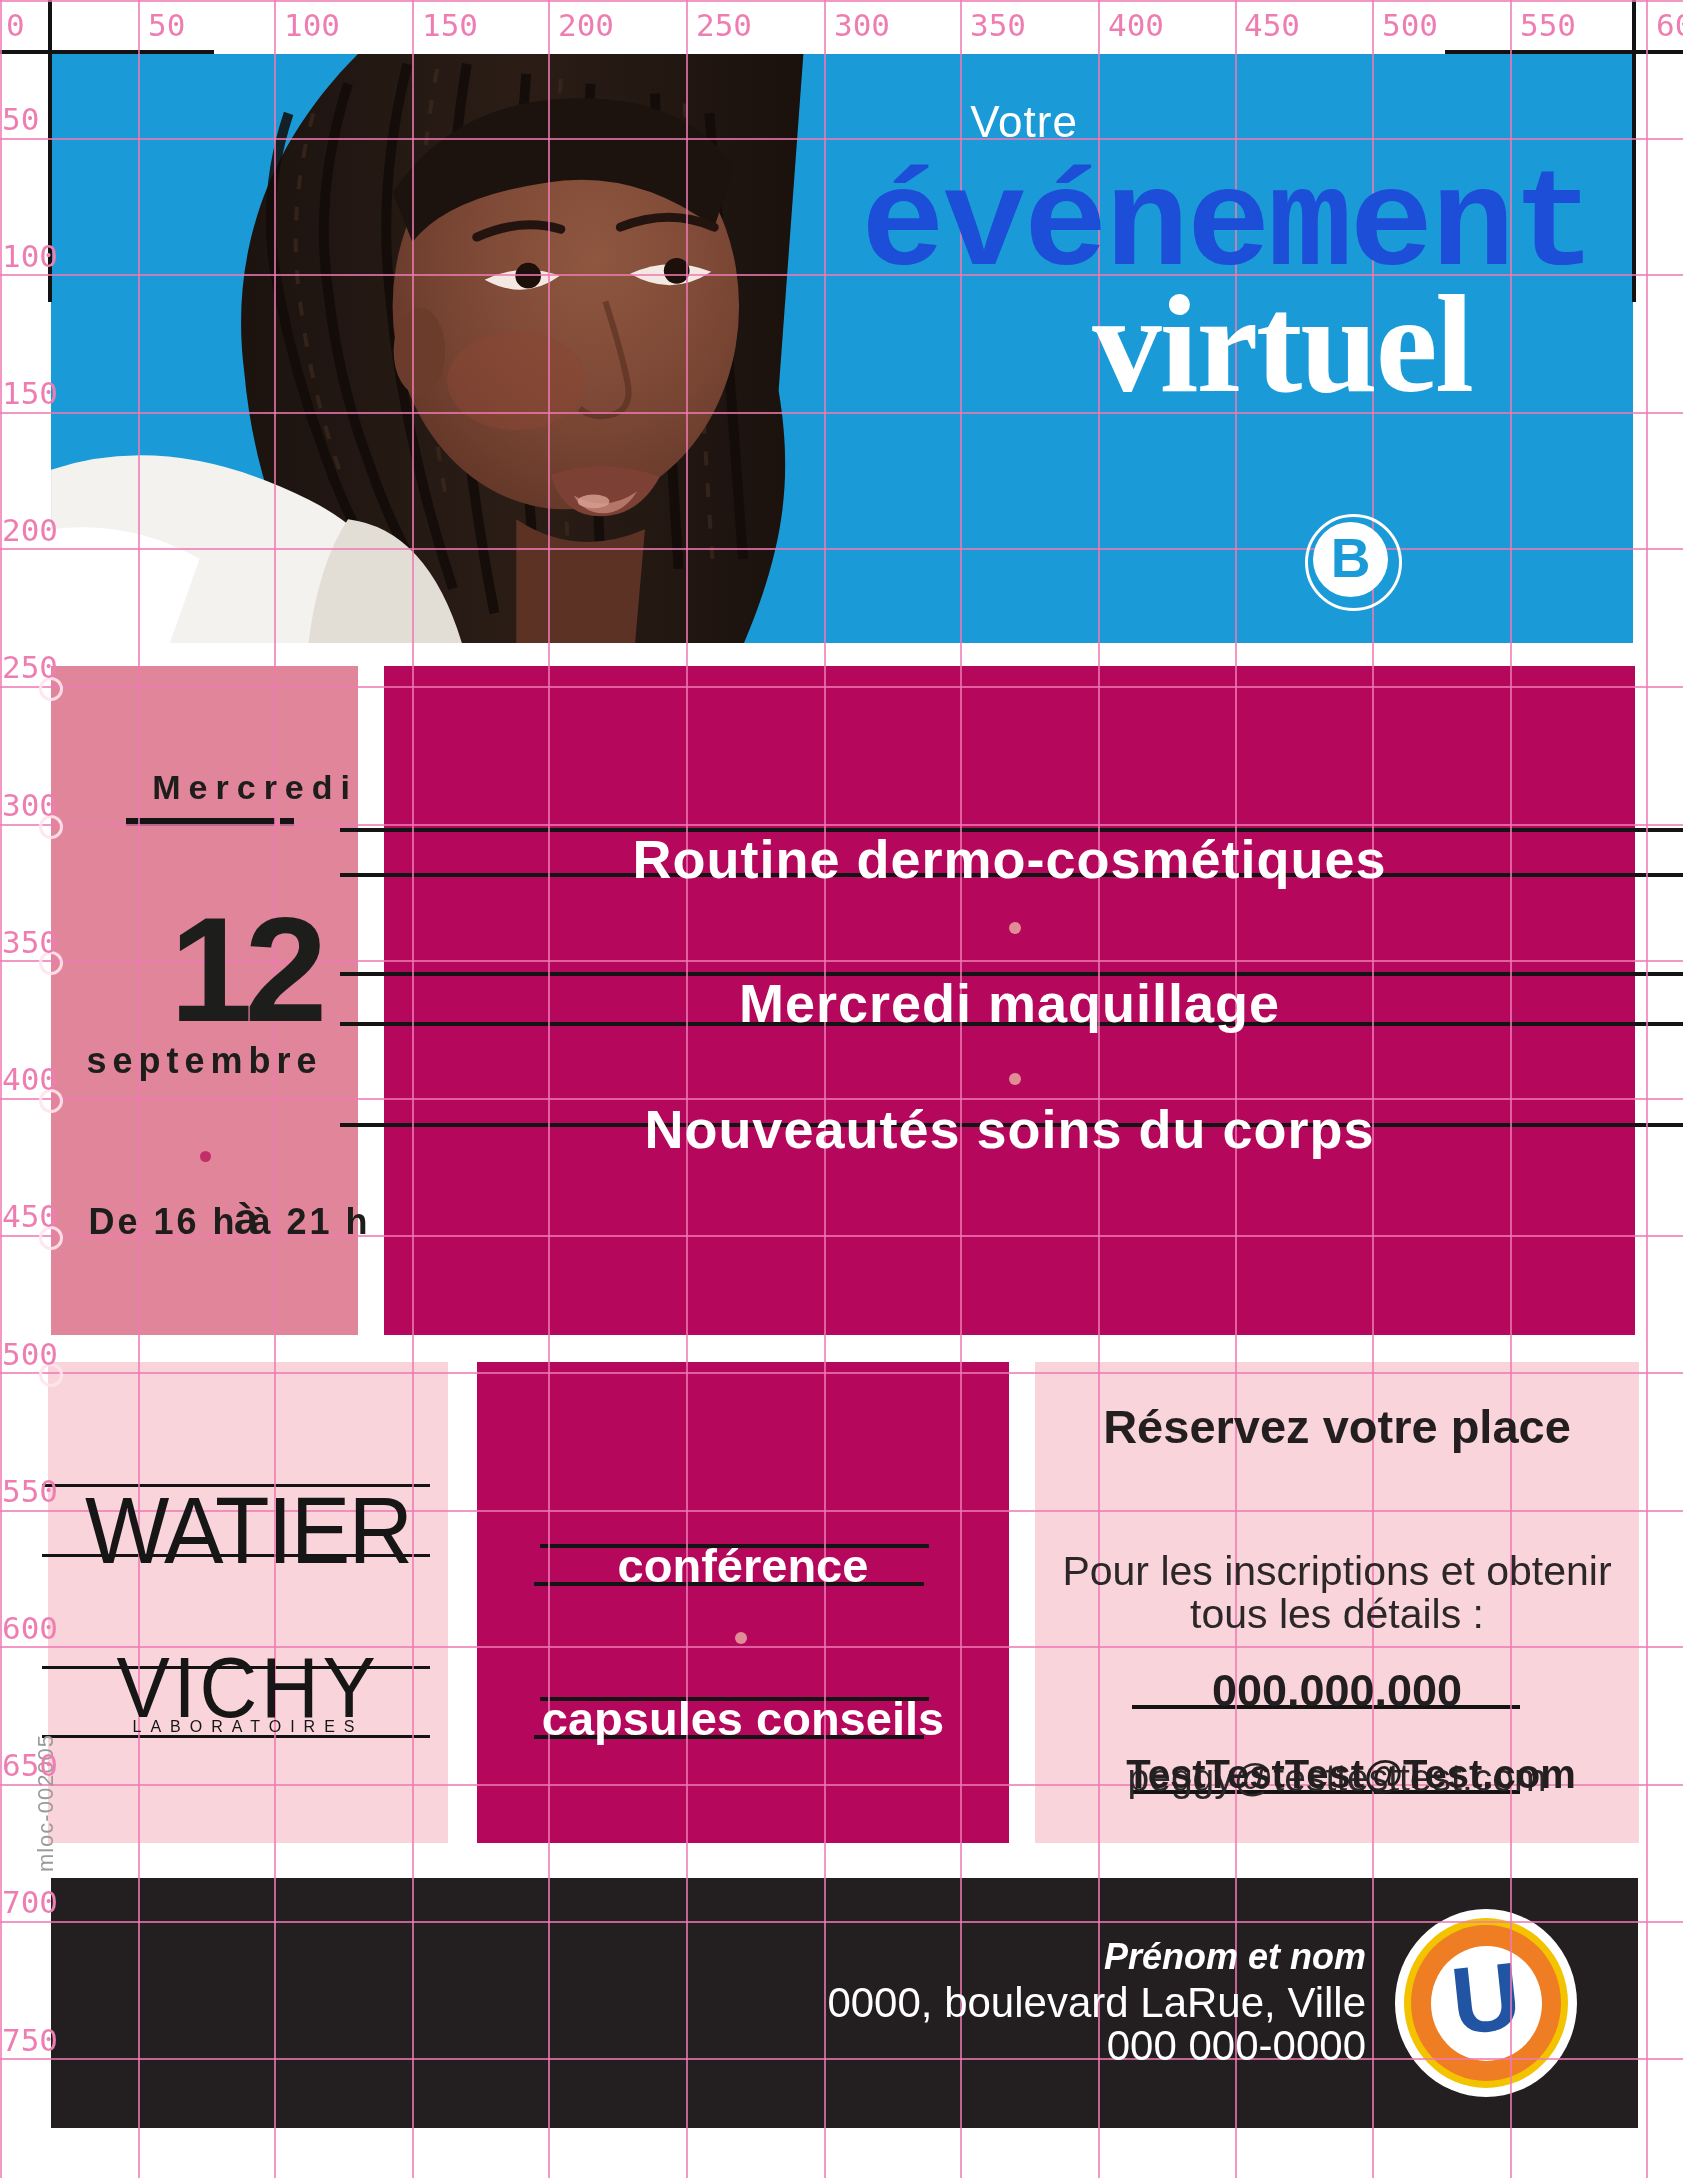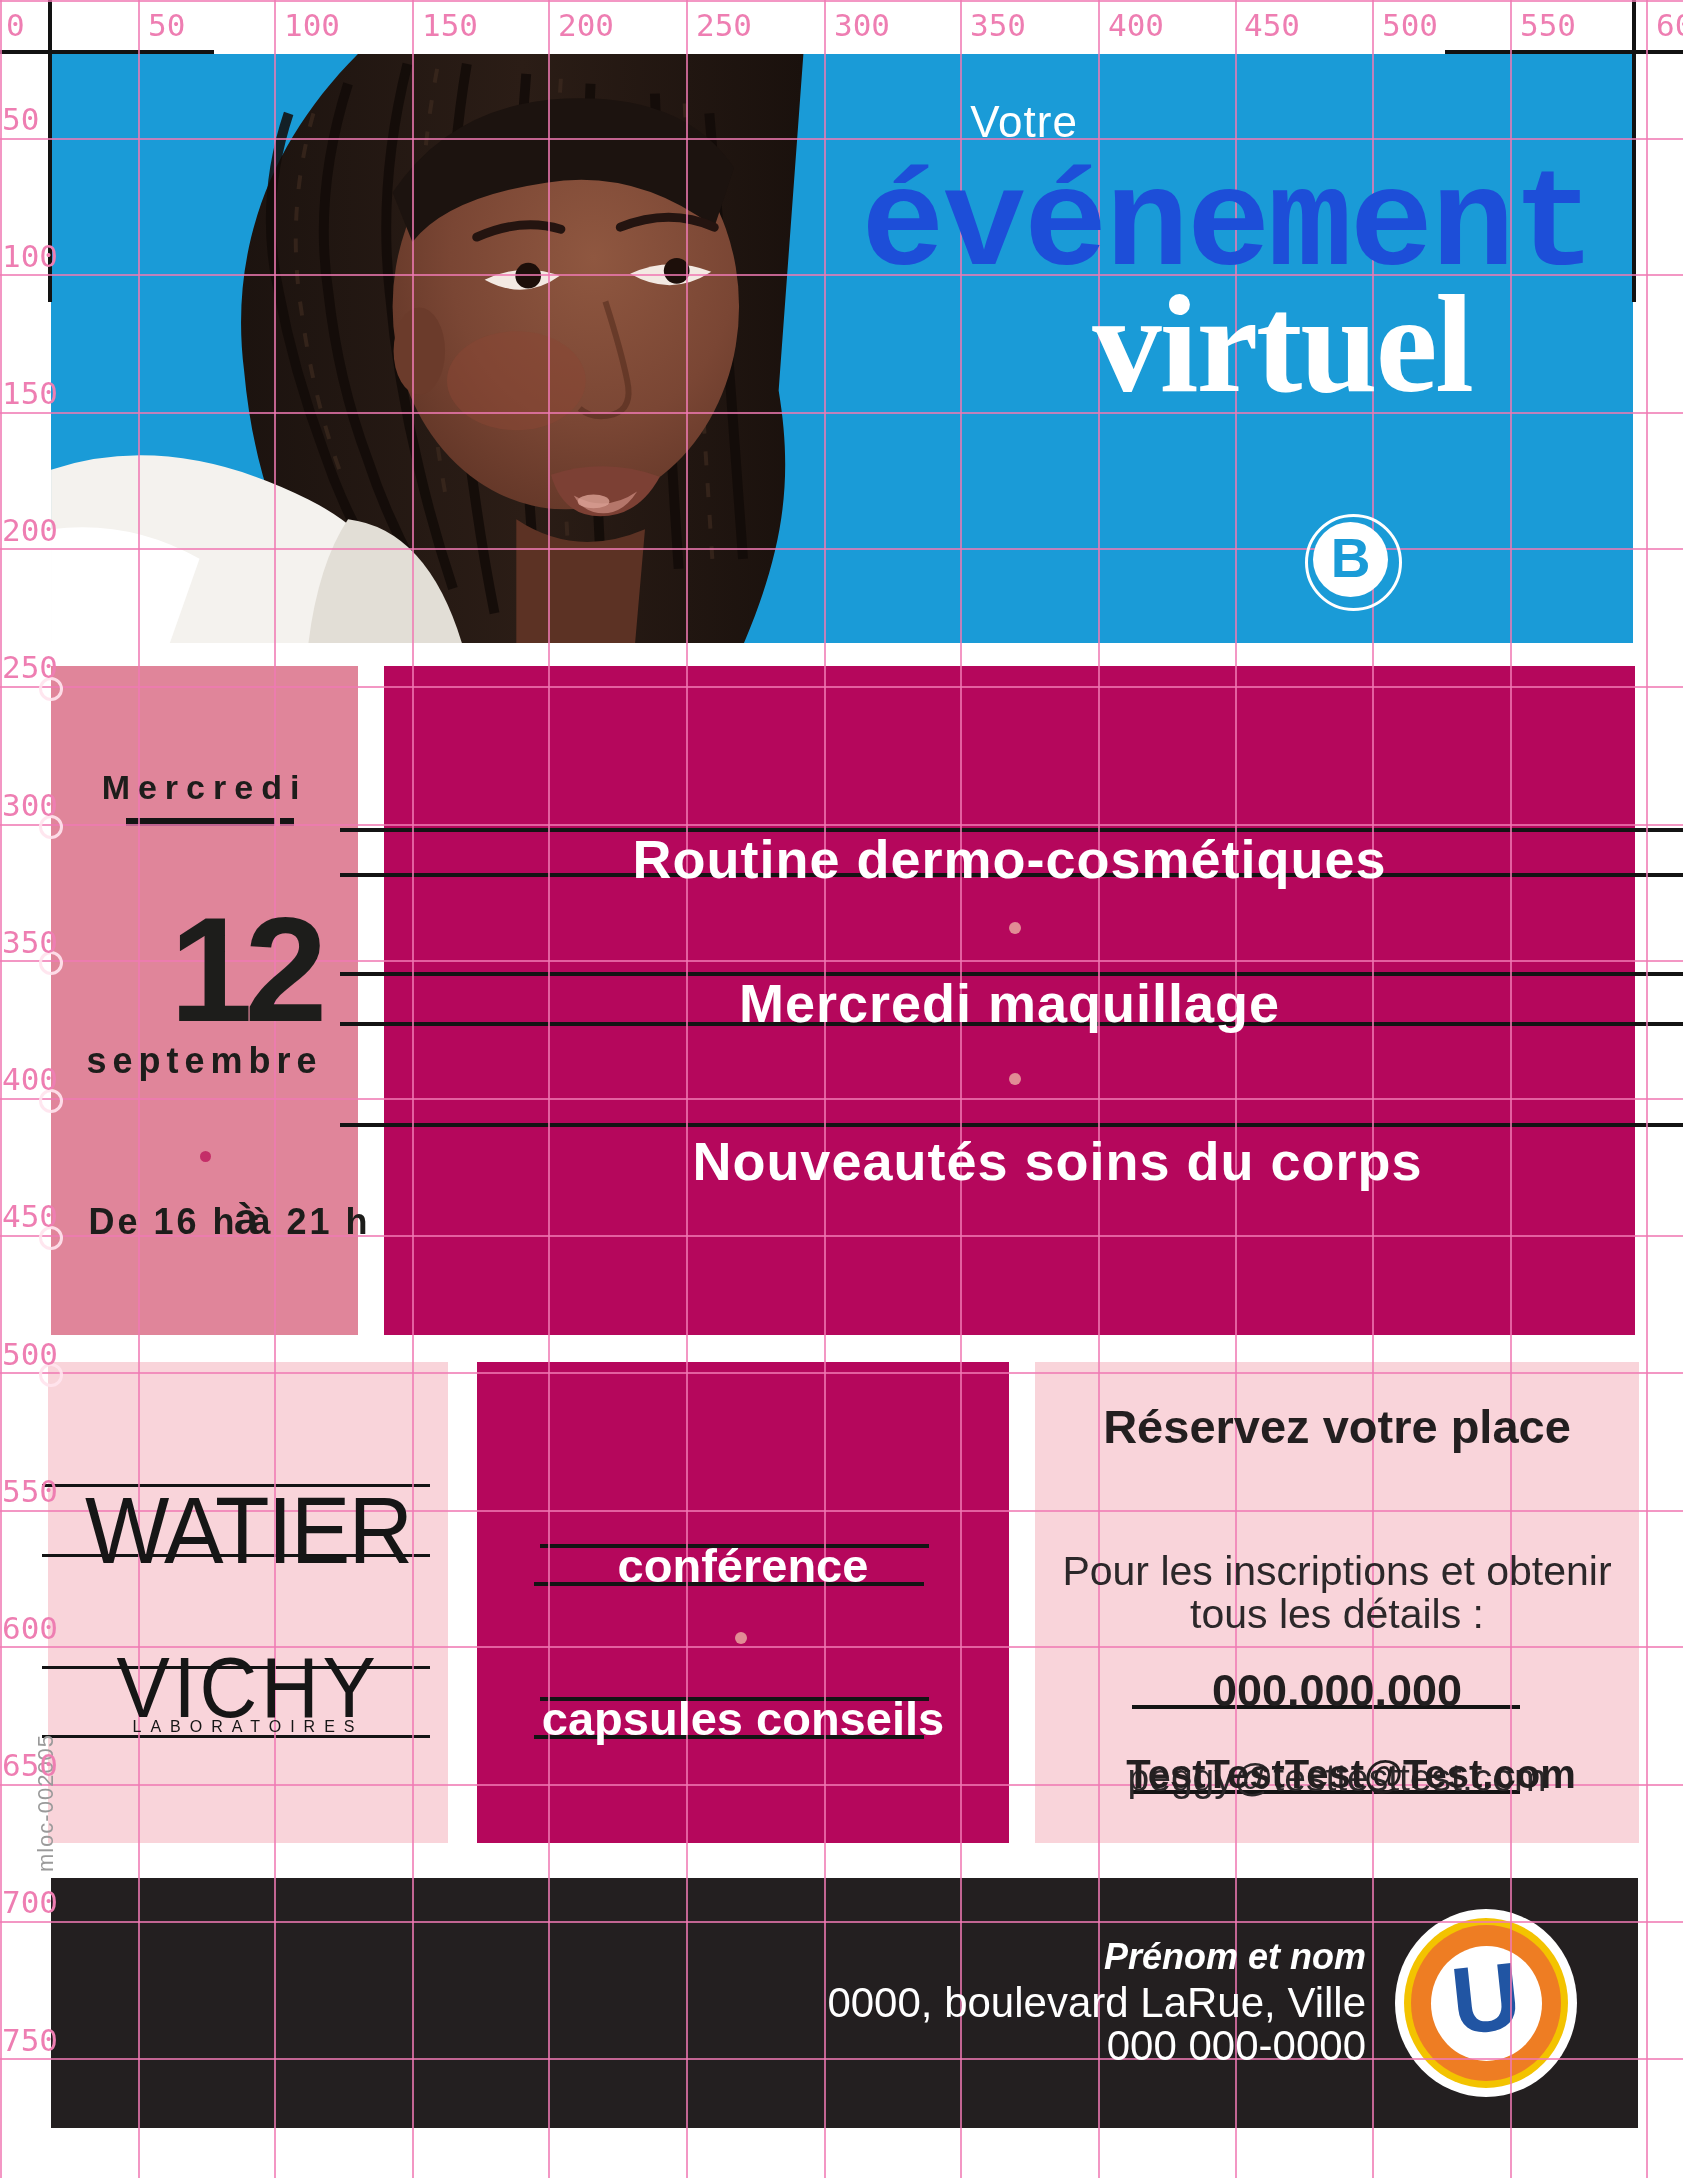--- a/index.html
+++ b/index.html
@@ -34,21 +34,21 @@
   
   #bb-logo{left:1305px;top:514px;width:337px;height:109px;z-index:50;}
   .bb-ring{position:absolute;left:0;top:0;width:91px;height:91px;border:3px solid #fff;border-radius:50%;}
   .bb-disc{position:absolute;left:8px;top:8px;width:75px;height:75px;background:#fff;border-radius:50%;}
   .bb-b{position:absolute;left:8px;top:8px;width:75px;height:75px;text-align:center;color:#1a9bd7;
         font-weight:bold;font-size:55px;line-height:73px;}
   .bb-name{position:absolute;left:121px;top:2px;color:#fff;font-weight:bold;font-size:46px;line-height:47px;}
   .bb-mc{font-size:15px;vertical-align:26px;letter-spacing:1px;}
   
   .d-center{left:51px;width:307px;text-align:center;color:#1d1d1b;z-index:50;}
-  .d-mercredi{top:768px;font-weight:bold;font-size:34px;letter-spacing:8px;}
+  .d-mercredi{top:768px;font-weight:bold;font-size:34px;letter-spacing:8px;text-align:right;}
   .d-12{top:884px;font-weight:bold;font-size:149px;letter-spacing:-8px;padding-left:40px;}
   .d-sept{top:1040px;font-weight:bold;font-size:36px;letter-spacing:6px;}
   .d-dot{position:absolute;left:200px;top:1151px;width:11px;height:11px;border-radius:50%;
          background:#c42e68;z-index:50;}
   .d-heure{top:1201px;font-weight:bold;font-size:36px;letter-spacing:3px;margin-left:25px;}
   .d-ghost{position:absolute;left:234px;top:1194px;font-weight:bold;font-size:44px;
            color:#1d1d1b;z-index:51;}
   
   .r-line{left:384px;width:1251px;text-align:center;color:#fff;font-weight:bold;
           font-size:54px;line-height:54px;letter-spacing:1px;z-index:50;}
@@ -204,21 +204,21 @@
 <div class="abs d-center d-12">12</div>
 <div class="abs d-center d-sept">septembre</div>
 <div class="d-dot"></div>
 <div class="abs d-center d-heure">De 16 h à 21 h</div>
 <div class="d-ghost">à</div>
 
 <div class="abs r-line" style="top:832px;">Routine dermo-cosmétiques</div>
 <div class="r-dot" style="top:922px;"></div>
 <div class="abs r-line" style="top:976px;">Mercredi maquillage</div>
 <div class="r-dot" style="top:1073px;"></div>
-<div class="abs r-line" style="top:1134px;padding-left:48px;">Nouveautés soins du corps</div>
+<div class="abs r-line" style="top:1102px;">Nouveautés soins du corps</div>
 
 <div class="abs w-logo">WATIER</div>
 <div class="abs v-logo">VICHY</div>
 <div class="abs v-lab">LABORATOIRES</div>
 
 <div class="abs c-center" style="top:1542px;">conférence</div>
 <div class="c-dot"></div>
 <div class="abs c-center" style="top:1695px;">capsules conseils</div>
 
 <div class="abs res-title" style="top:1400px;">

